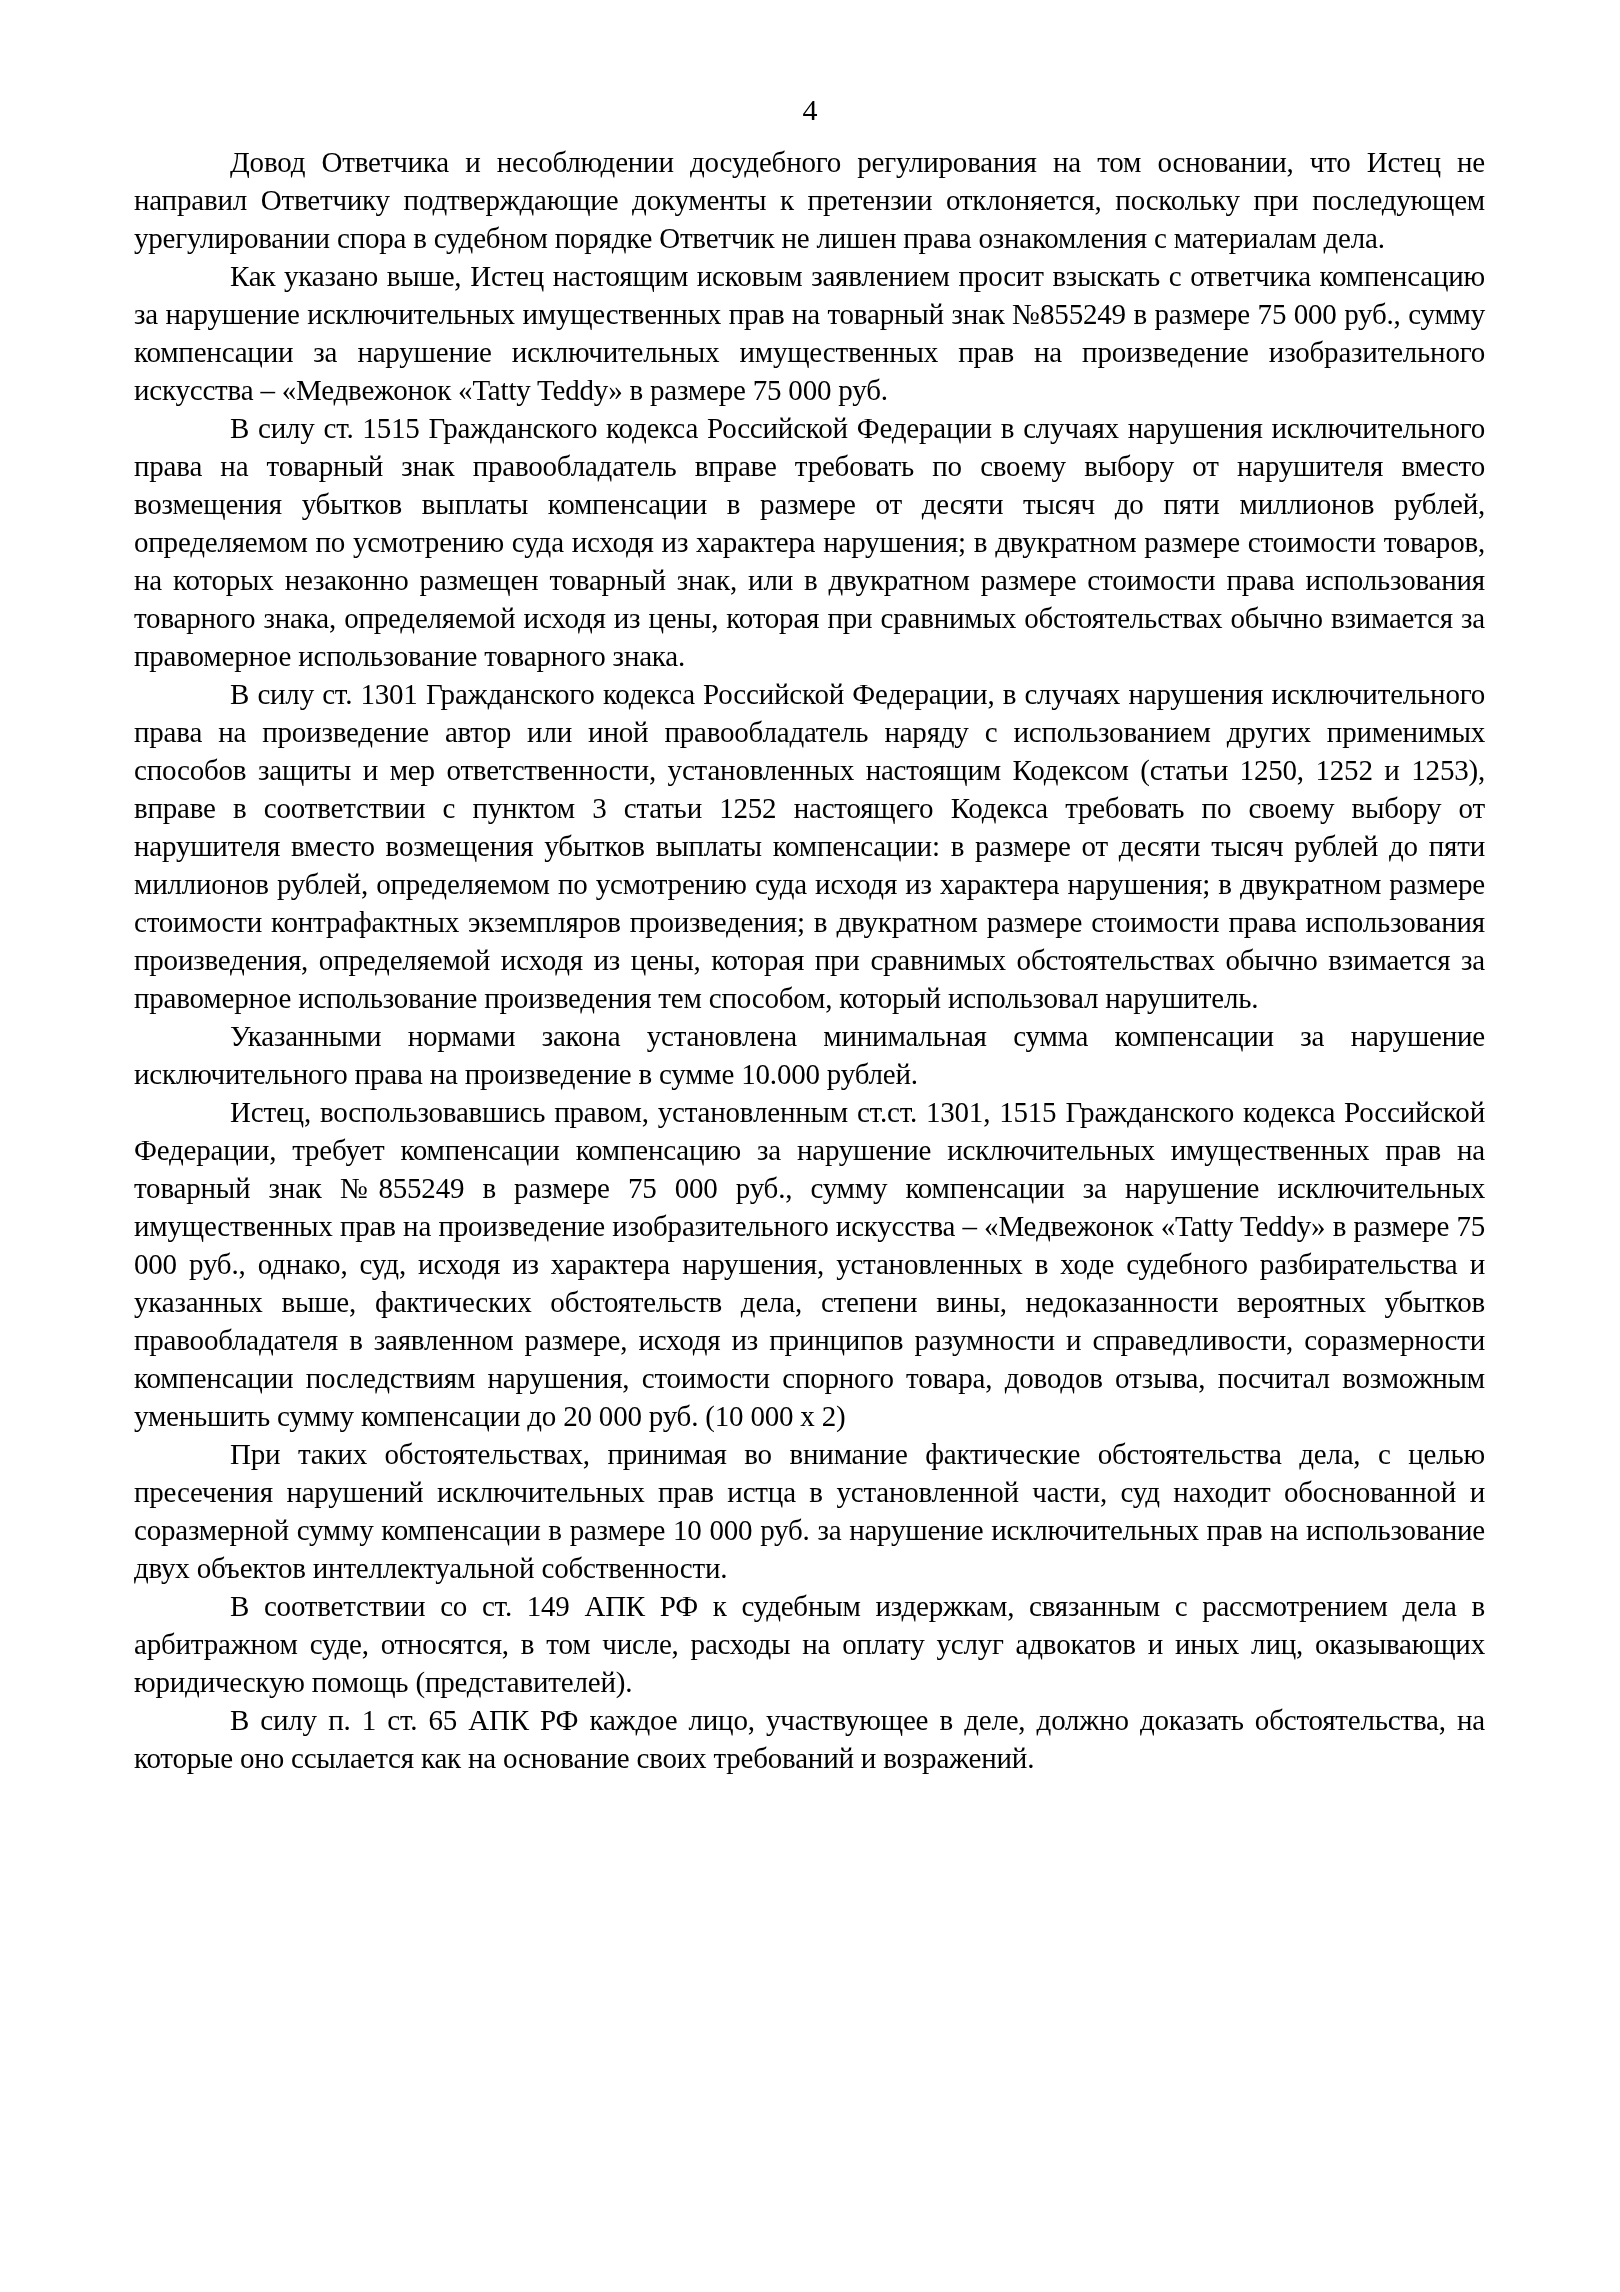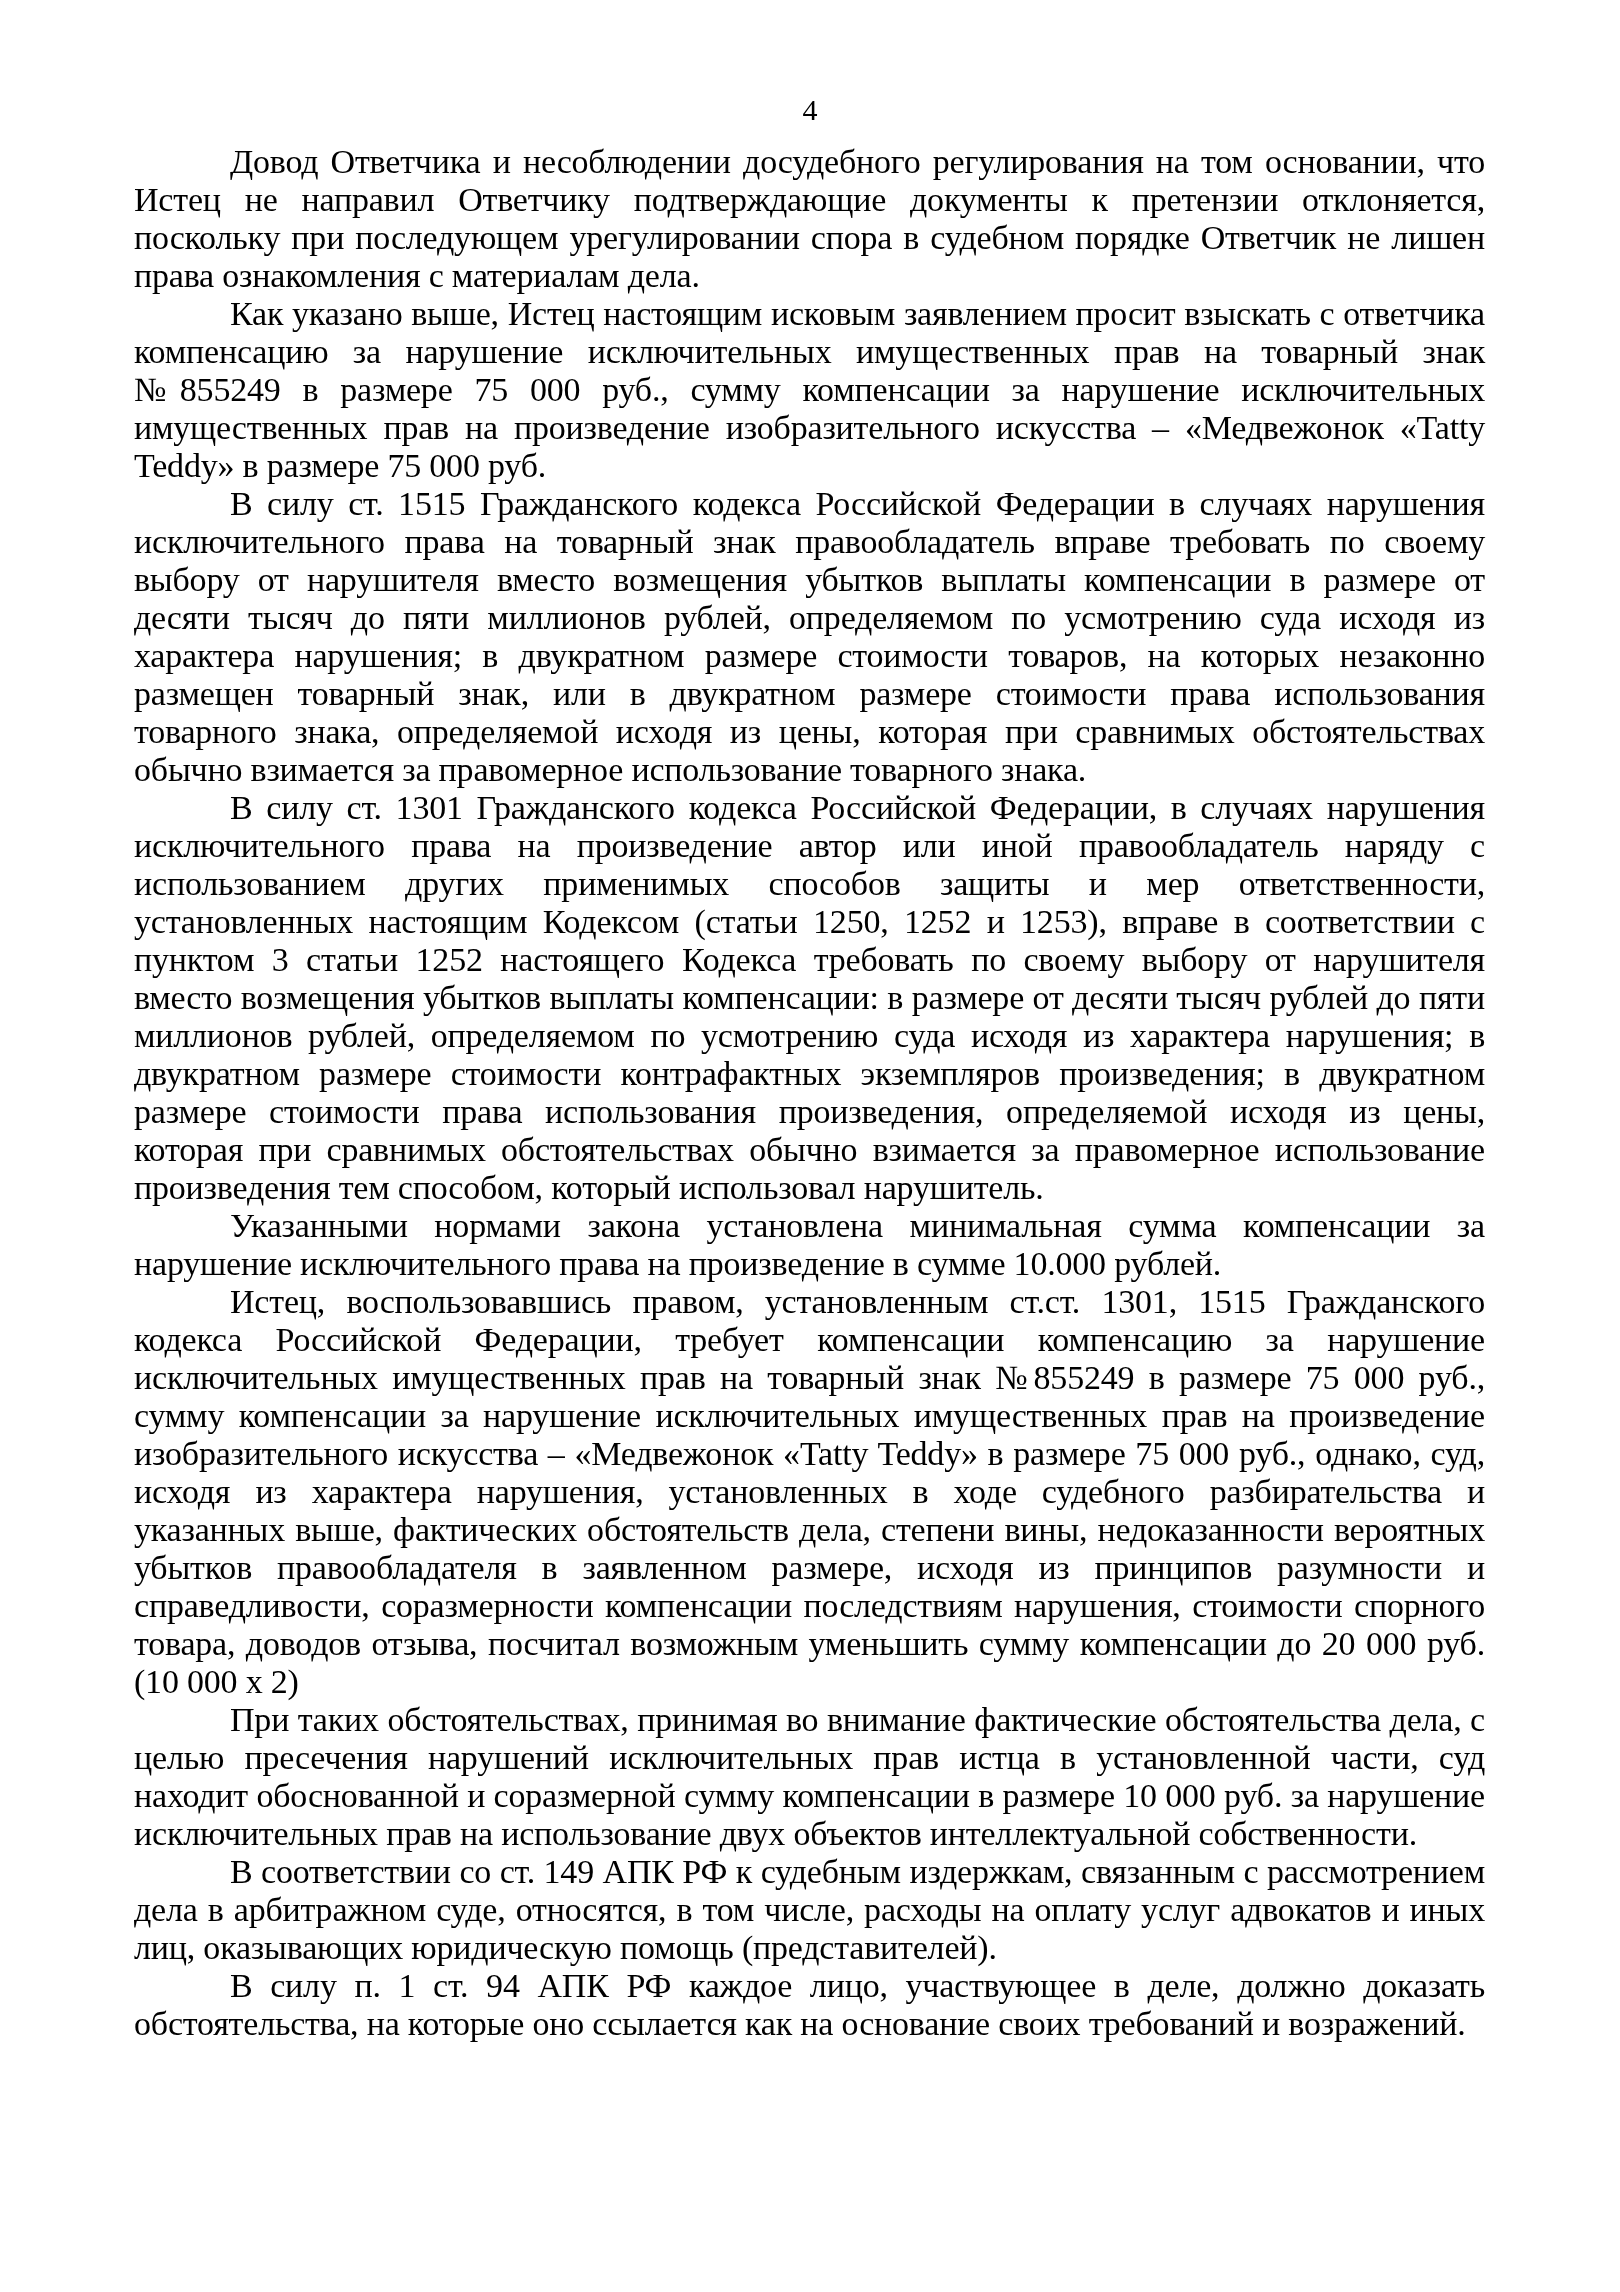--- a/index.html
+++ b/index.html
@@ -24,21 +24,21 @@
     text-align: center;
     font-size: 30px;
     line-height: 35px;
     color: #000000;
   }
   .body-text {
     position: absolute;
     top: 143px;
     left: 134px;
     width: 1351px;
-    font-size: 34px;
+    font-size: 29px;
     line-height: 38px;
     letter-spacing: -0.2px;
     text-align: justify;
     color: #000000;
   }
   .body-text p {
     margin: 0;
     padding: 0;
     text-indent: 96px;
   }
@@ -51,16 +51,16 @@
 
   <div class="body-text">
     <p>Довод Ответчика и несоблюдении досудебного регулирования на том основании, что Истец не направил Ответчику подтверждающие документы к претензии отклоняется, поскольку при последующем урегулировании спора в судебном порядке Ответчик не лишен права ознакомления с материалам дела.</p>
     <p>Как указано выше, Истец настоящим исковым заявлением просит взыскать с ответчика компенсацию за нарушение исключительных имущественных прав на товарный знак №855249 в размере 75 000 руб., сумму компенсации за нарушение исключительных имущественных прав на произведение изобразительного искусства – «Медвежонок «Tatty Teddy» в размере 75 000 руб.</p>
     <p>В силу ст. 1515 Гражданского кодекса Российской Федерации в случаях нарушения исключительного права на товарный знак правообладатель вправе требовать по своему выбору от нарушителя вместо возмещения убытков выплаты компенсации в размере от десяти тысяч до пяти миллионов рублей, определяемом по усмотрению суда исходя из характера нарушения; в двукратном размере стоимости товаров, на которых незаконно размещен товарный знак, или в двукратном размере стоимости права использования товарного знака, определяемой исходя из цены, которая при сравнимых обстоятельствах обычно взимается за правомерное использование товарного знака.</p>
     <p>В силу ст. 1301 Гражданского кодекса Российской Федерации, в случаях нарушения исключительного права на произведение автор или иной правообладатель наряду с использованием других применимых способов защиты и мер ответственности, установленных настоящим Кодексом (статьи 1250, 1252 и 1253), вправе в соответствии с пунктом 3 статьи 1252 настоящего Кодекса требовать по своему выбору от нарушителя вместо возмещения убытков выплаты компенсации: в размере от десяти тысяч рублей до пяти миллионов рублей, определяемом по усмотрению суда исходя из характера нарушения; в двукратном размере стоимости контрафактных экземпляров произведения; в двукратном размере стоимости права использования произведения, определяемой исходя из цены, которая при сравнимых обстоятельствах обычно взимается за правомерное использование произведения тем способом, который использовал нарушитель.</p>
     <p>Указанными нормами закона установлена минимальная сумма компенсации за нарушение исключительного права на произведение в сумме 10.000 рублей.</p>
     <p>Истец, воспользовавшись правом, установленным ст.ст. 1301, 1515 Гражданского кодекса Российской Федерации, требует компенсации компенсацию за нарушение исключительных имущественных прав на товарный знак №855249 в размере 75 000 руб., сумму компенсации за нарушение исключительных имущественных прав на произведение изобразительного искусства – «Медвежонок «Tatty Teddy» в размере 75 000 руб., однако, суд, исходя из характера нарушения, установленных в ходе судебного разбирательства и указанных выше, фактических обстоятельств дела, степени вины, недоказанности вероятных убытков правообладателя в заявленном размере, исходя из принципов разумности и справедливости, соразмерности компенсации последствиям нарушения, стоимости спорного товара, доводов отзыва, посчитал возможным уменьшить сумму компенсации до 20 000 руб. (10 000 х 2)</p>
     <p>При таких обстоятельствах, принимая во внимание фактические обстоятельства дела, с целью пресечения нарушений исключительных прав истца в установленной части, суд находит обоснованной и соразмерной сумму компенсации в размере 10 000 руб. за нарушение исключительных прав на использование двух объектов интеллектуальной собственности.</p>
     <p>В соответствии со ст. 149 АПК РФ к судебным издержкам, связанным с рассмотрением дела в арбитражном суде, относятся, в том числе, расходы на оплату услуг адвокатов и иных лиц, оказывающих юридическую помощь (представителей).</p>
-    <p>В силу п. 1 ст. 94 АПК РФ каждое лицо, участвующее в деле, должно доказать обстоятельства, на которые оно ссылается как на основание своих требований и возражений.</p>
+    <p>В силу п. 1 ст. 65 АПК РФ каждое лицо, участвующее в деле, должно доказать обстоятельства, на которые оно ссылается как на основание своих требований и возражений.</p>
   </div>
 </div>
 
 
 </body></html>

